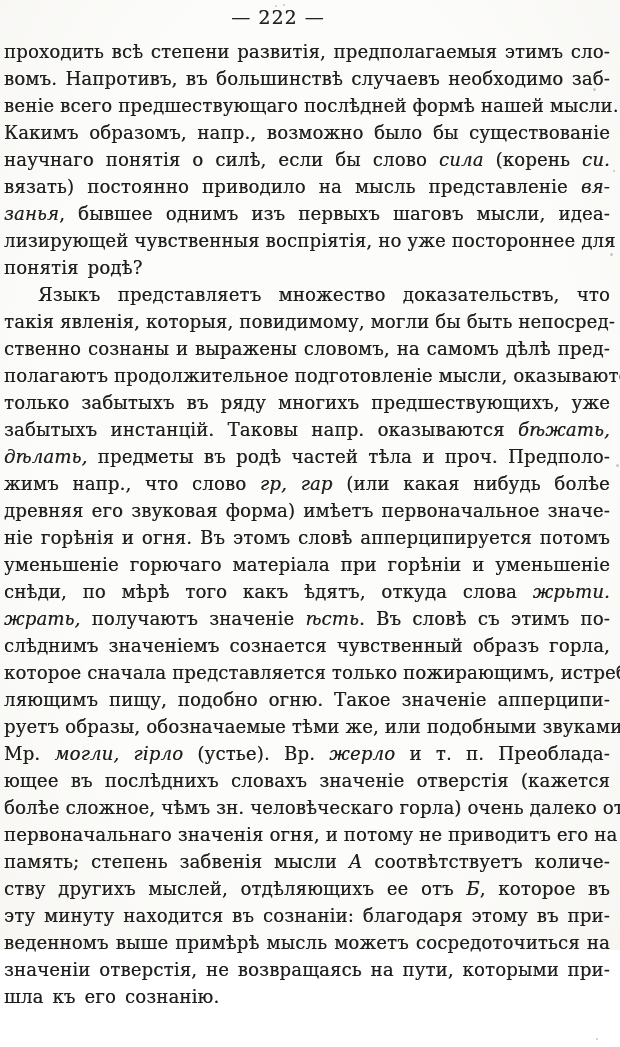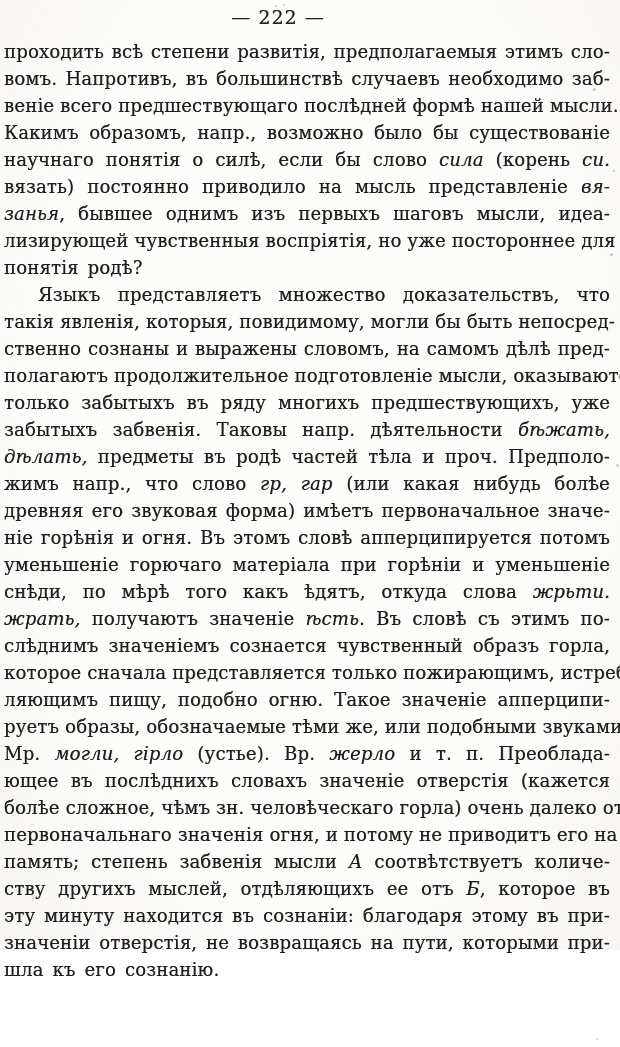--- a/index.html
+++ b/index.html
@@ -72,39 +72,40 @@
         <div class="line"><span class="it">занья</span><span class="">, бывшее однимъ изъ первыхъ шаговъ мысли, идеа-</span></div>
         <div class="line"><span class="">лизирующей чувственныя воспріятія, но уже постороннее для</span></div>
         <div class="line last"><span class="">понятія родѣ?</span></div>
       </div>
       <div>
         <div class="line indent"><span class="">Языкъ представляетъ множество доказательствъ, что</span></div>
         <div class="line"><span class="">такія явленія, которыя, повидимому, могли бы быть непосред-</span></div>
         <div class="line"><span class="">ственно сознаны и выражены словомъ, на самомъ дѣлѣ пред-</span></div>
         <div class="line"><span class="">полагаютъ продолжительное подготовленіе мысли, оказываются</span></div>
         <div class="line"><span class="">только забытыхъ въ ряду многихъ предшествующихъ, уже</span></div>
-        <div class="line"><span class="">забытыхъ забвенія. Таковы напр. дѣятельности </span><span class="it">бѣжать,</span></div>
+        <div class="line"><span class="">забытыхъ инстанцій. Таковы напр. оказываются </span><span class="it">бѣжать,</span></div>
         <div class="line"><span class="it">дѣлать,</span><span class=""> предметы въ родѣ частей тѣла и проч. Предполо-</span></div>
         <div class="line"><span class="">жимъ напр., что слово </span><span class="it">гр, гар</span><span class=""> (или какая нибудь болѣе</span></div>
         <div class="line"><span class="">древняя его звуковая форма) имѣетъ первоначальное значе-</span></div>
         <div class="line"><span class="">ніе горѣнія и огня. Въ этомъ словѣ апперципируется потомъ</span></div>
         <div class="line"><span class="">уменьшеніе горючаго матеріала при горѣніи и уменьшеніе</span></div>
         <div class="line"><span class="">снѣди, по мѣрѣ того какъ ѣдятъ, откуда слова </span><span class="it">жрьти.</span></div>
         <div class="line"><span class="it">жрать,</span><span class=""> получаютъ значеніе </span><span class="it">ѣсть</span><span class="">. Въ словѣ съ этимъ по-</span></div>
         <div class="line"><span class="">слѣднимъ значеніемъ сознается чувственный образъ горла,</span></div>
         <div class="line"><span class="">которое сначала представляется только пожирающимъ, истреб-</span></div>
         <div class="line"><span class="">ляющимъ пищу, подобно огню. Такое значеніе апперципи-</span></div>
         <div class="line"><span class="">руетъ образы, обозначаемые тѣми же, или подобными звуками:</span></div>
         <div class="line"><span class="">Мр. </span><span class="it">могли, гірло</span><span class=""> (устье). Вр. </span><span class="it">жерло</span><span class=""> и т. п. Преоблада-</span></div>
         <div class="line"><span class="">ющее въ послѣднихъ словахъ значеніе отверстія (кажется</span></div>
         <div class="line"><span class="">болѣе сложное, чѣмъ зн. человѣческаго горла) очень далеко отъ</span></div>
         <div class="line"><span class="">первоначальнаго значенія огня, и потому не приводитъ его на</span></div>
         <div class="line"><span class="">память; степень забвенія мысли </span><span class="it">А</span><span class=""> соотвѣтствуетъ количе-</span></div>
         <div class="line"><span class="">ству другихъ мыслей, отдѣляющихъ ее отъ </span><span class="it">Б</span><span class="">, которое въ</span></div>
         <div class="line"><span class="">эту минуту находится въ сознаніи: благодаря этому въ при-</span></div>
+        <div class="line"><span class="">веденномъ выше примѣрѣ мысль можетъ сосредоточиться на</span></div>
         <div class="line"><span class="">значеніи отверстія, не возвращаясь на пути, которыми при-</span></div>
         <div class="line last"><span class="">шла къ его сознанію.</span></div>
       </div>
     </div>
 
   <div class="speck" style="left:275px; top:5px;  width:2px; height:2px;"></div>
   <div class="speck" style="left:283px; top:4px;  width:2px; height:2px;"></div>
   <div class="speck" style="left:593px; top:88px; width:3px; height:3px;"></div>
   <div class="speck" style="left:613px; top:170px;width:2px; height:2px;"></div>
   <div class="speck" style="left:610px; top:253px;width:3px; height:3px;"></div>

